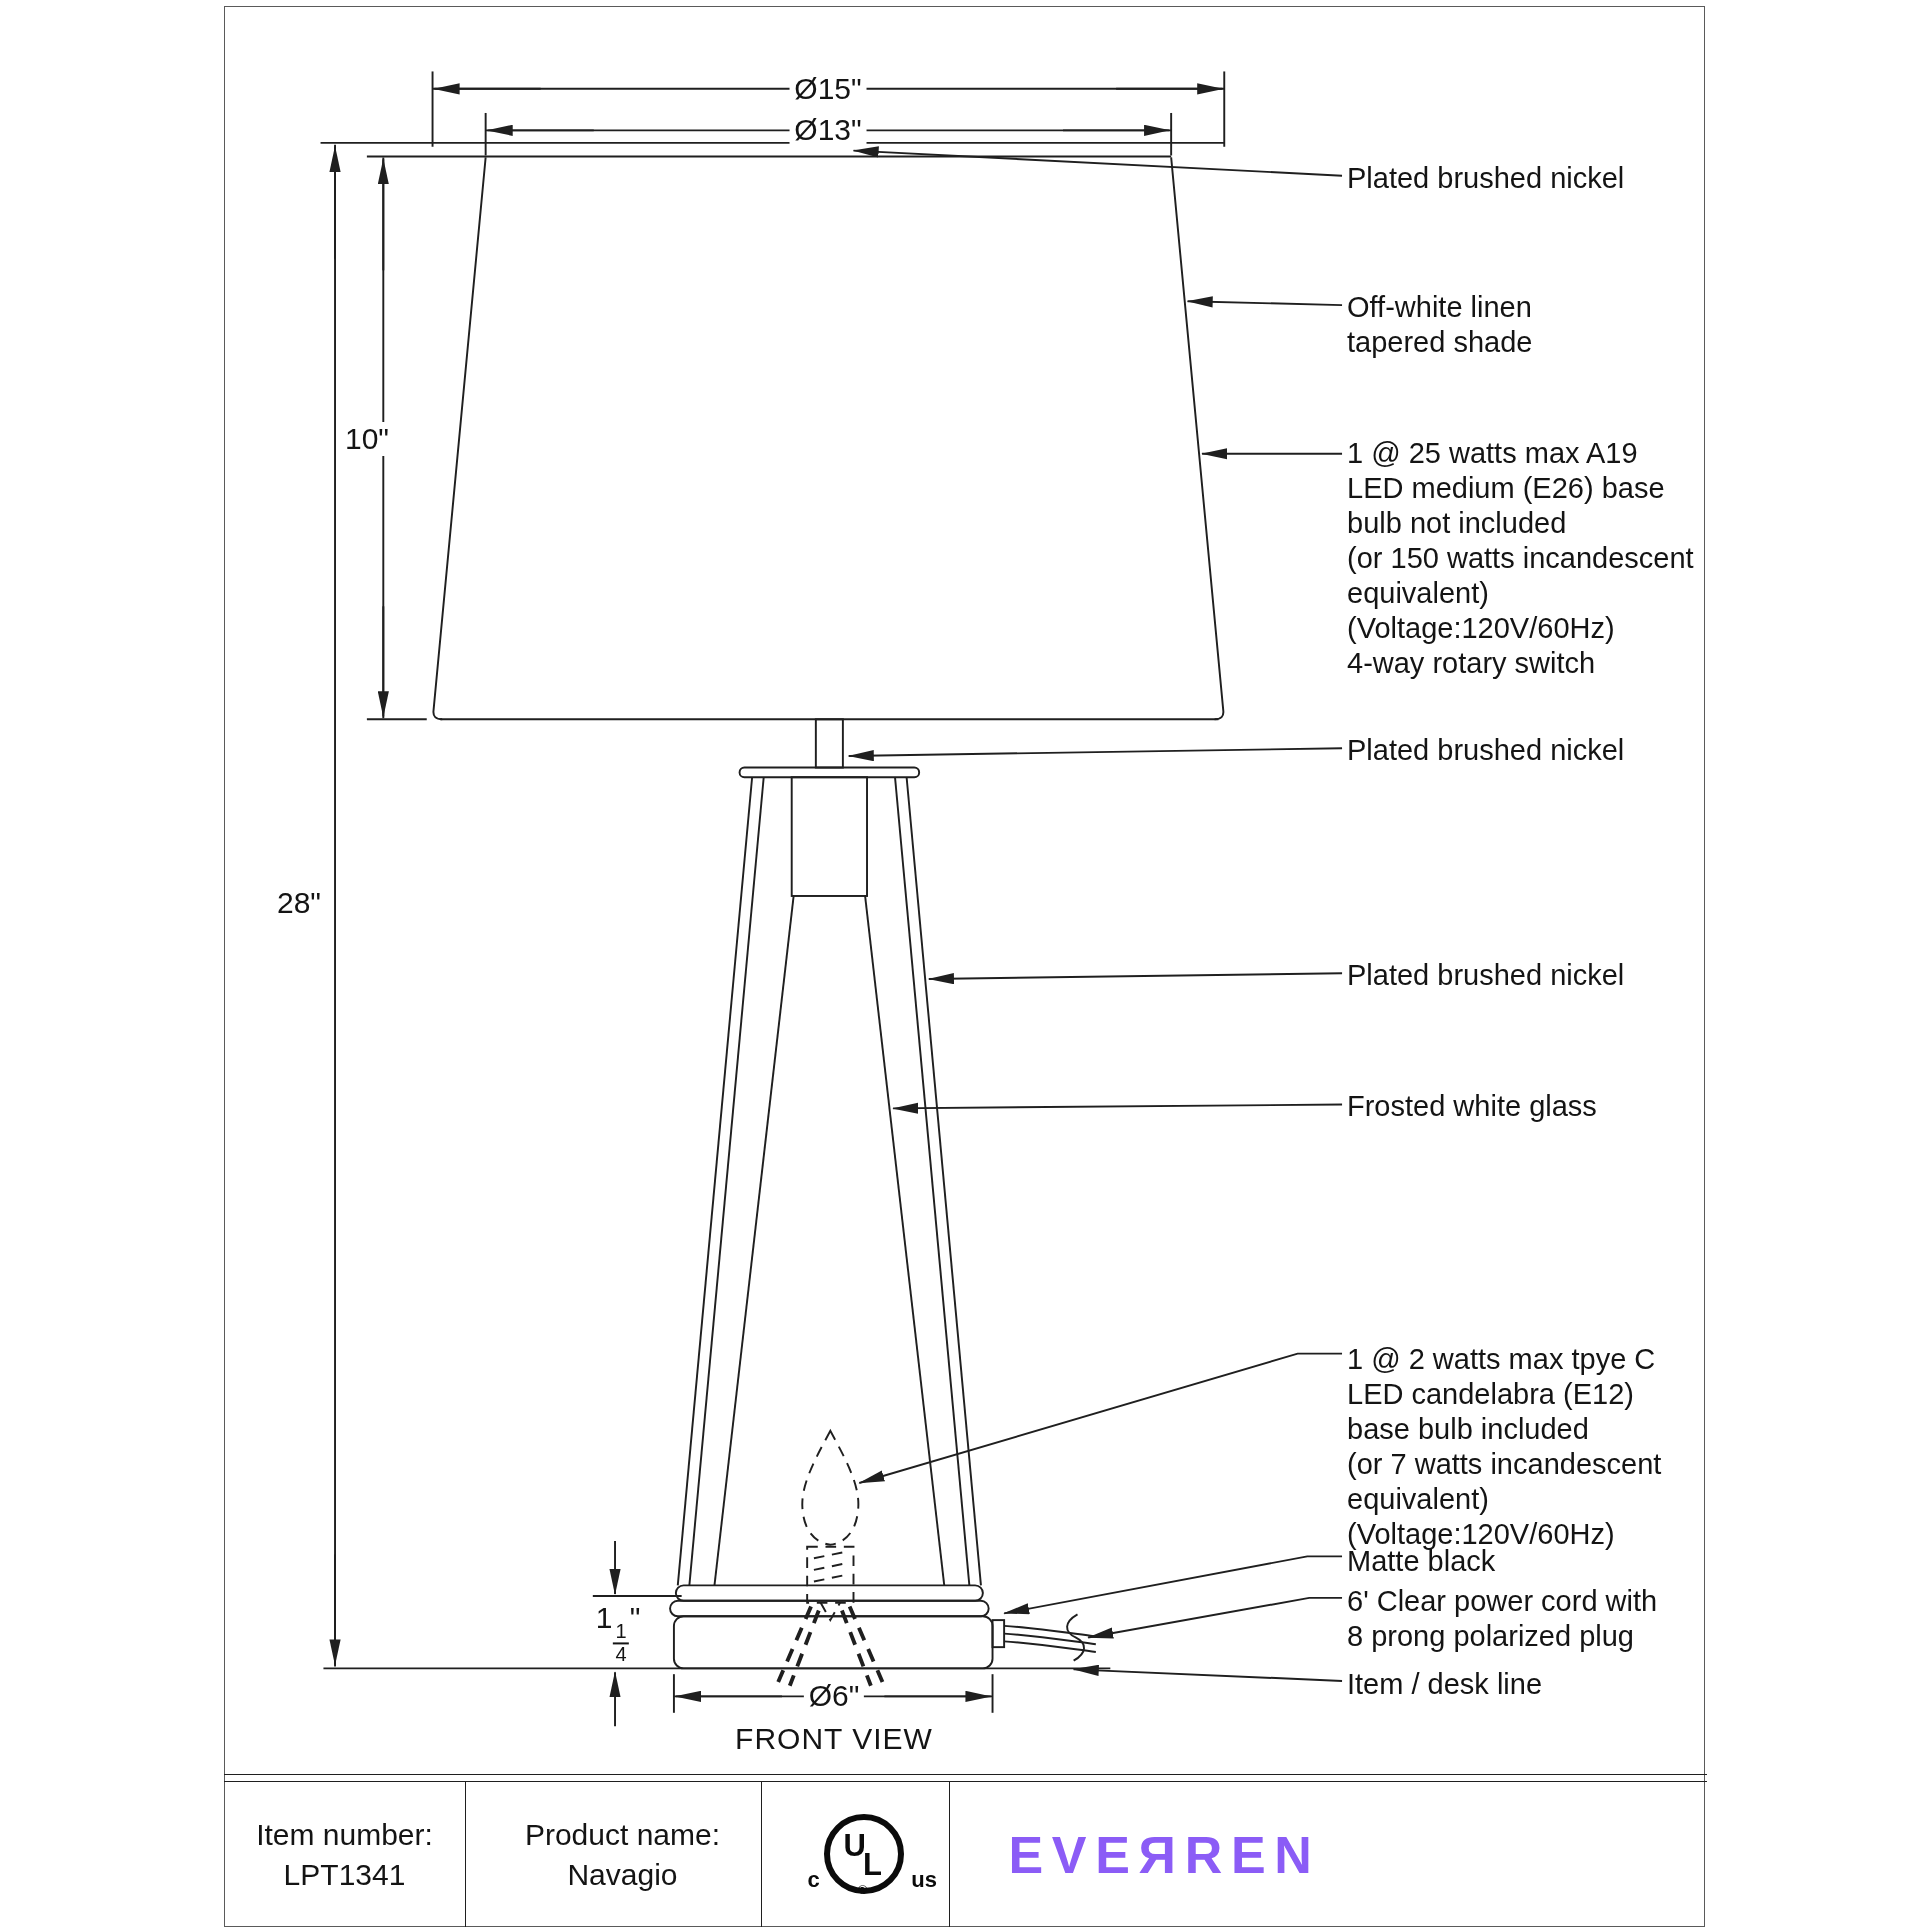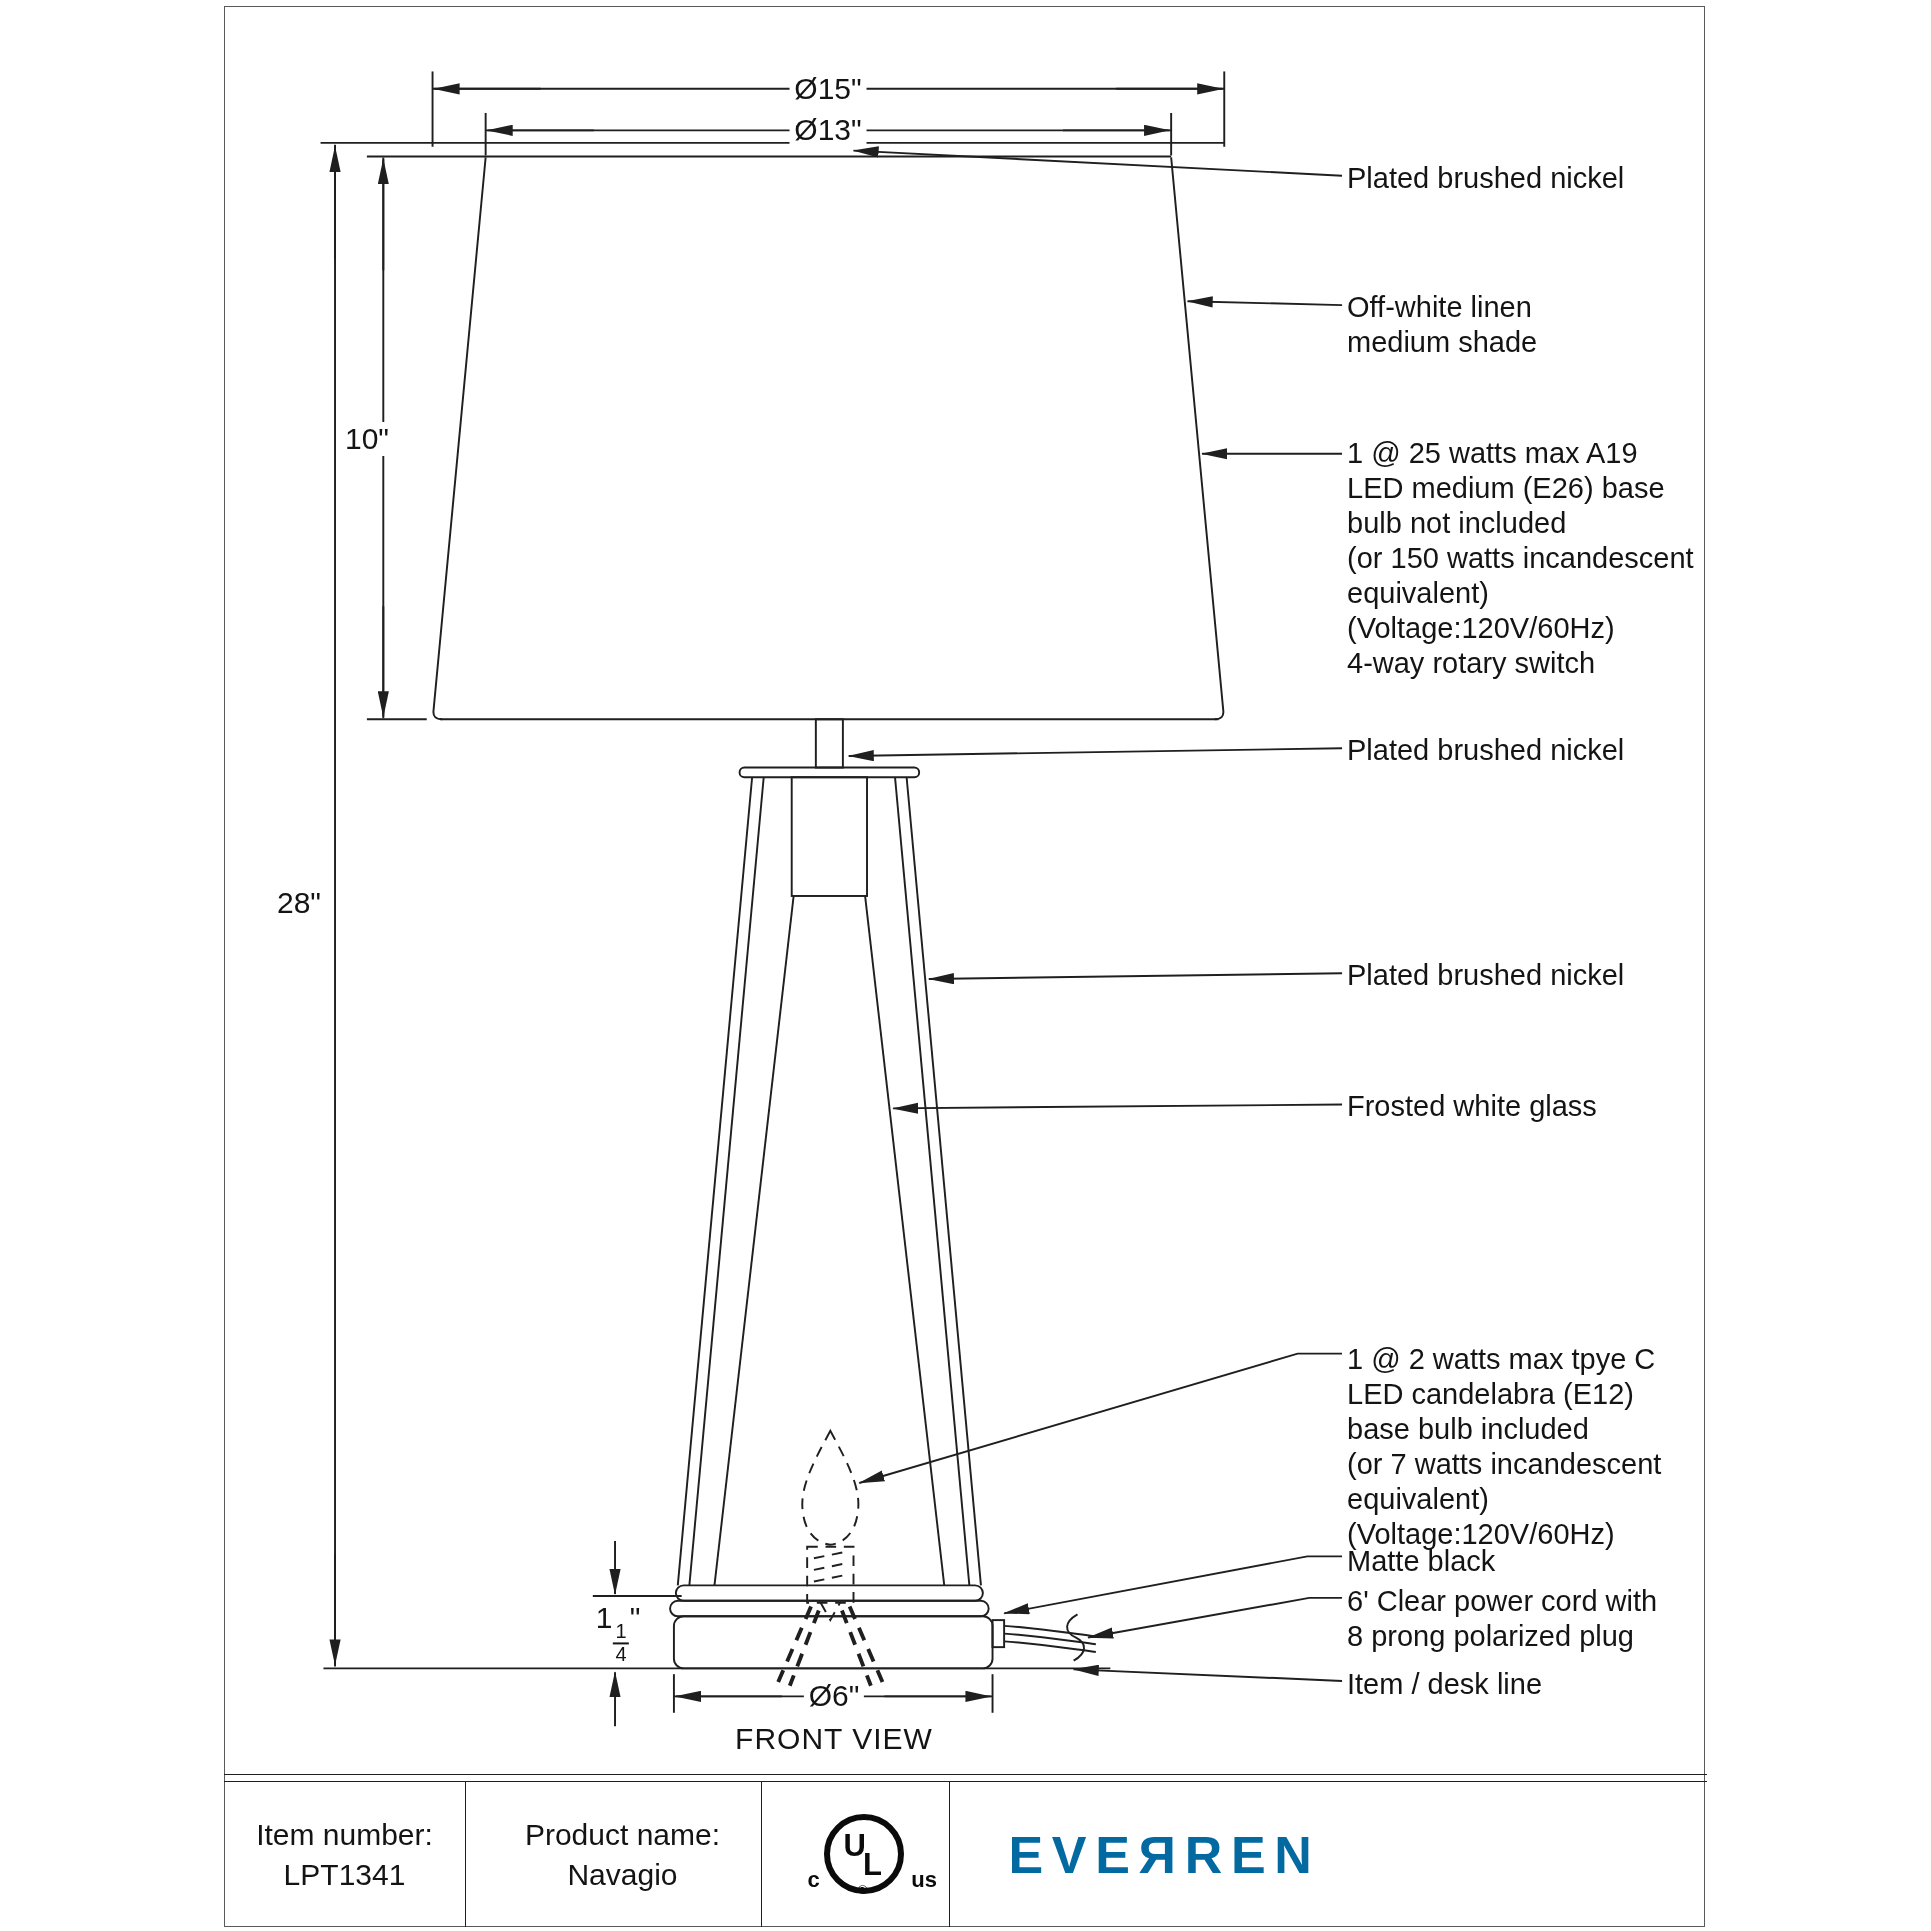--- a/index.html
+++ b/index.html
@@ -19,21 +19,21 @@
   .fbar{width:15.4px;height:1.9px;background:#141414;margin:1px 0;}
   
   .footer{position:absolute;left:224px;top:1781px;width:1483px;height:146px;
           border-top:1.9px solid #1f1f1f;display:flex;z-index:2;box-sizing:border-box;gap:18px;}
   .fline{position:absolute;left:224px;top:1774px;width:1483px;height:0;
          border-top:1.9px solid #1f1f1f;z-index:2;}
   .fcell{box-sizing:border-box;border-right:1.9px solid #1f1f1f;display:flex;
          flex-direction:column;align-items:center;justify-content:center;
          font-size:30px;line-height:40px;text-align:center;}
   .fcell:last-child{border-right:none;}
-  .brand{font-size:52px;font-weight:700;letter-spacing:8.7px;color:#0369a1;margin-left:16px;}
+  .brand{font-size:52px;font-weight:700;letter-spacing:8.7px;color:#8b5cf6;margin-left:16px;}
   
   .ul-badge{position:relative;width:81px;height:81px;}
   .ul-circle{position:absolute;left:0;top:0;width:68px;height:68px;border:6.8px solid #0b0b0b;
              border-radius:50%;}
   .ul-u{position:absolute;left:13.5px;top:5.8px;font-size:31px;font-weight:800;color:#0b0b0b;}
   .ul-l{position:absolute;left:33px;top:25px;font-size:31px;font-weight:800;color:#0b0b0b;}
   .ul-reg{position:absolute;left:28px;top:50px;font-size:12.6px;font-weight:700;color:#0b0b0b;}
   .ul-c{position:absolute;left:-16.4px;top:46px;font-size:22px;font-weight:800;color:#0b0b0b;}
   .ul-us{position:absolute;right:-32px;top:46px;font-size:22px;font-weight:800;color:#0b0b0b;}
 </style>
@@ -178,21 +178,21 @@
       </span><span>"</span>
   </div>
   <div class="dim-label" style="left:834px;top:1696px">Ø6"</div>
 
   <div class="view-label" style="left:834px;top:1739px">FRONT VIEW</div>
 
   <div class="callout" style="top:161px">Plated brushed nickel</div>
 
   <div class="callout" style="top:290px">
     <div>Off-white linen</div>
-    <div>medium shade</div>
+    <div>tapered shade</div>
   </div>
 
   <div class="callout" style="top:436px">
     <div>1 @ 25 watts max A19</div>
     <div>LED medium (E26) base</div>
     <div>bulb not included</div>
     <div>(or 150 watts incandescent</div>
     <div>equivalent)</div>
     <div>(Voltage:120V/60Hz)</div>
     <div>4-way rotary switch</div>

